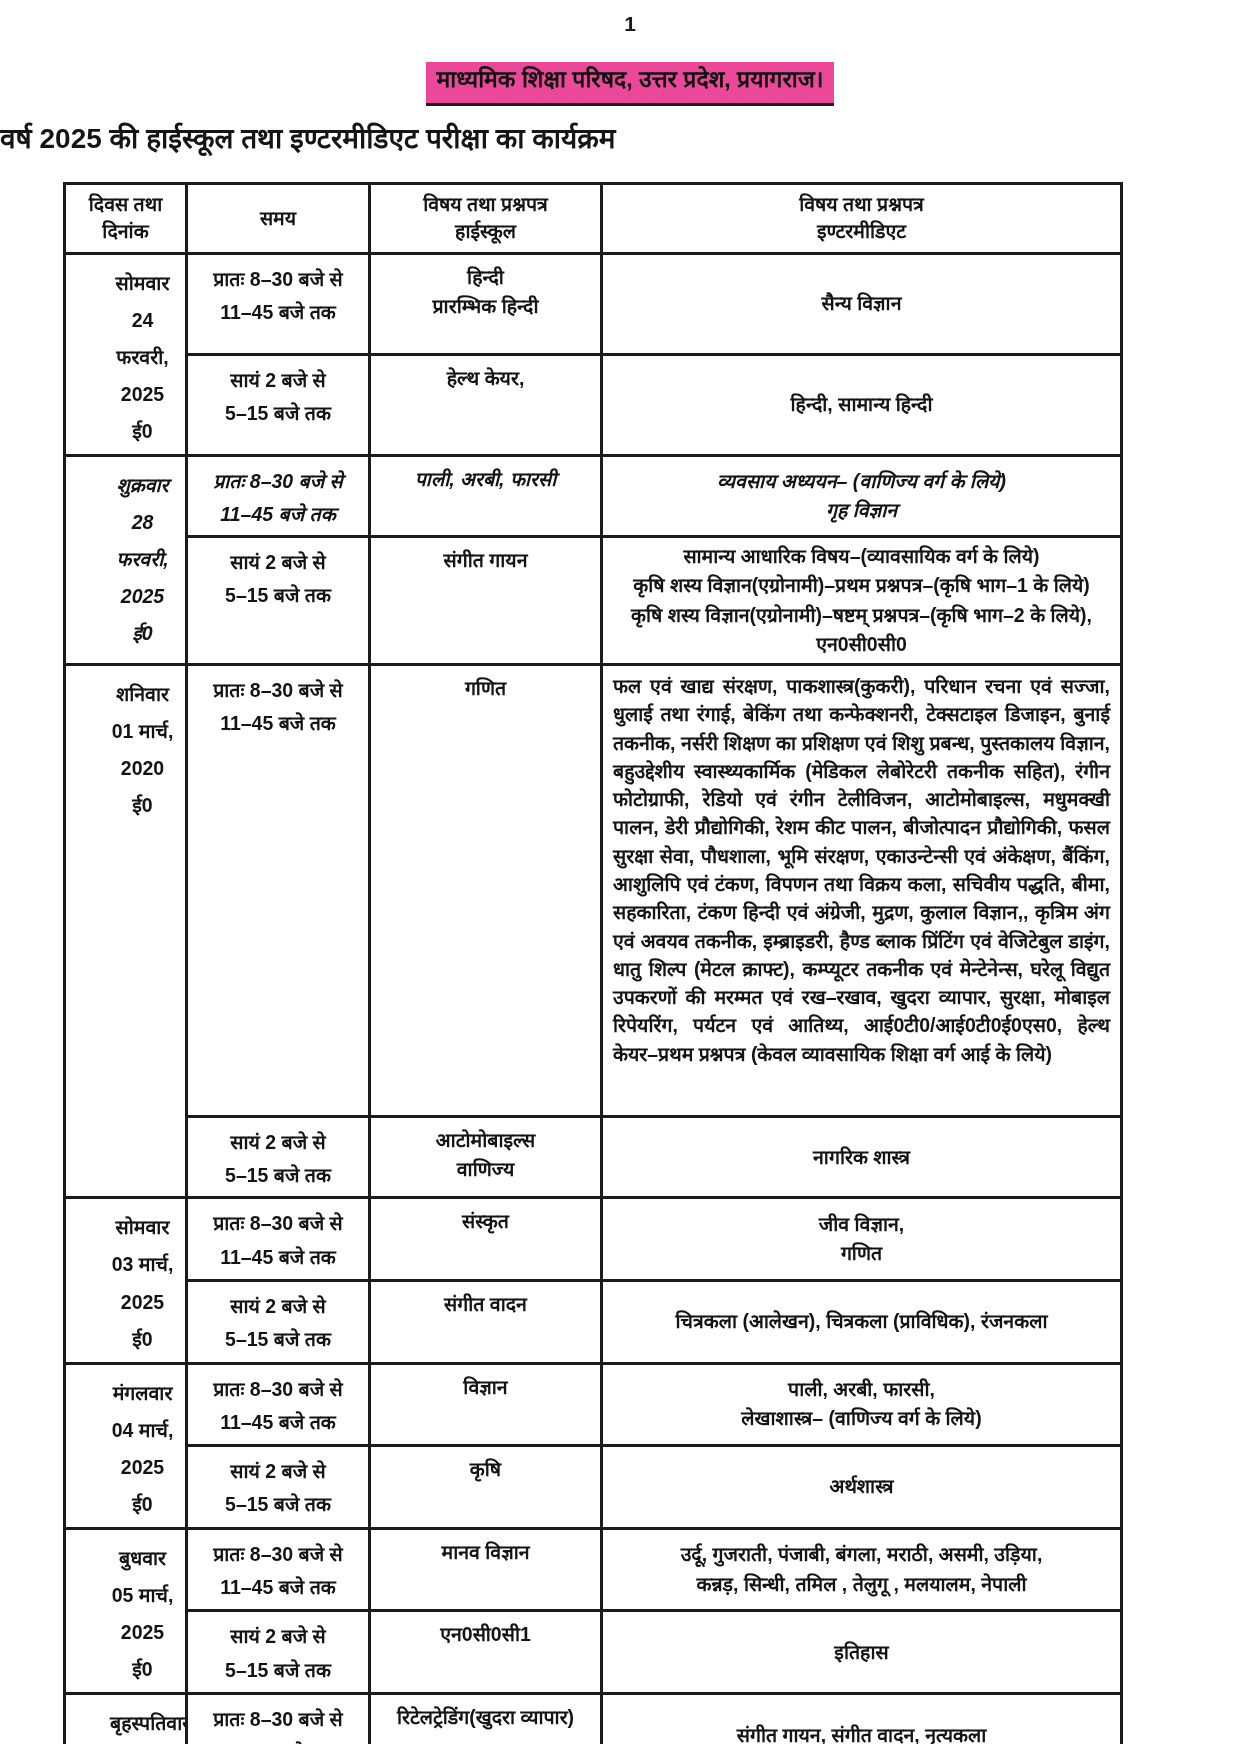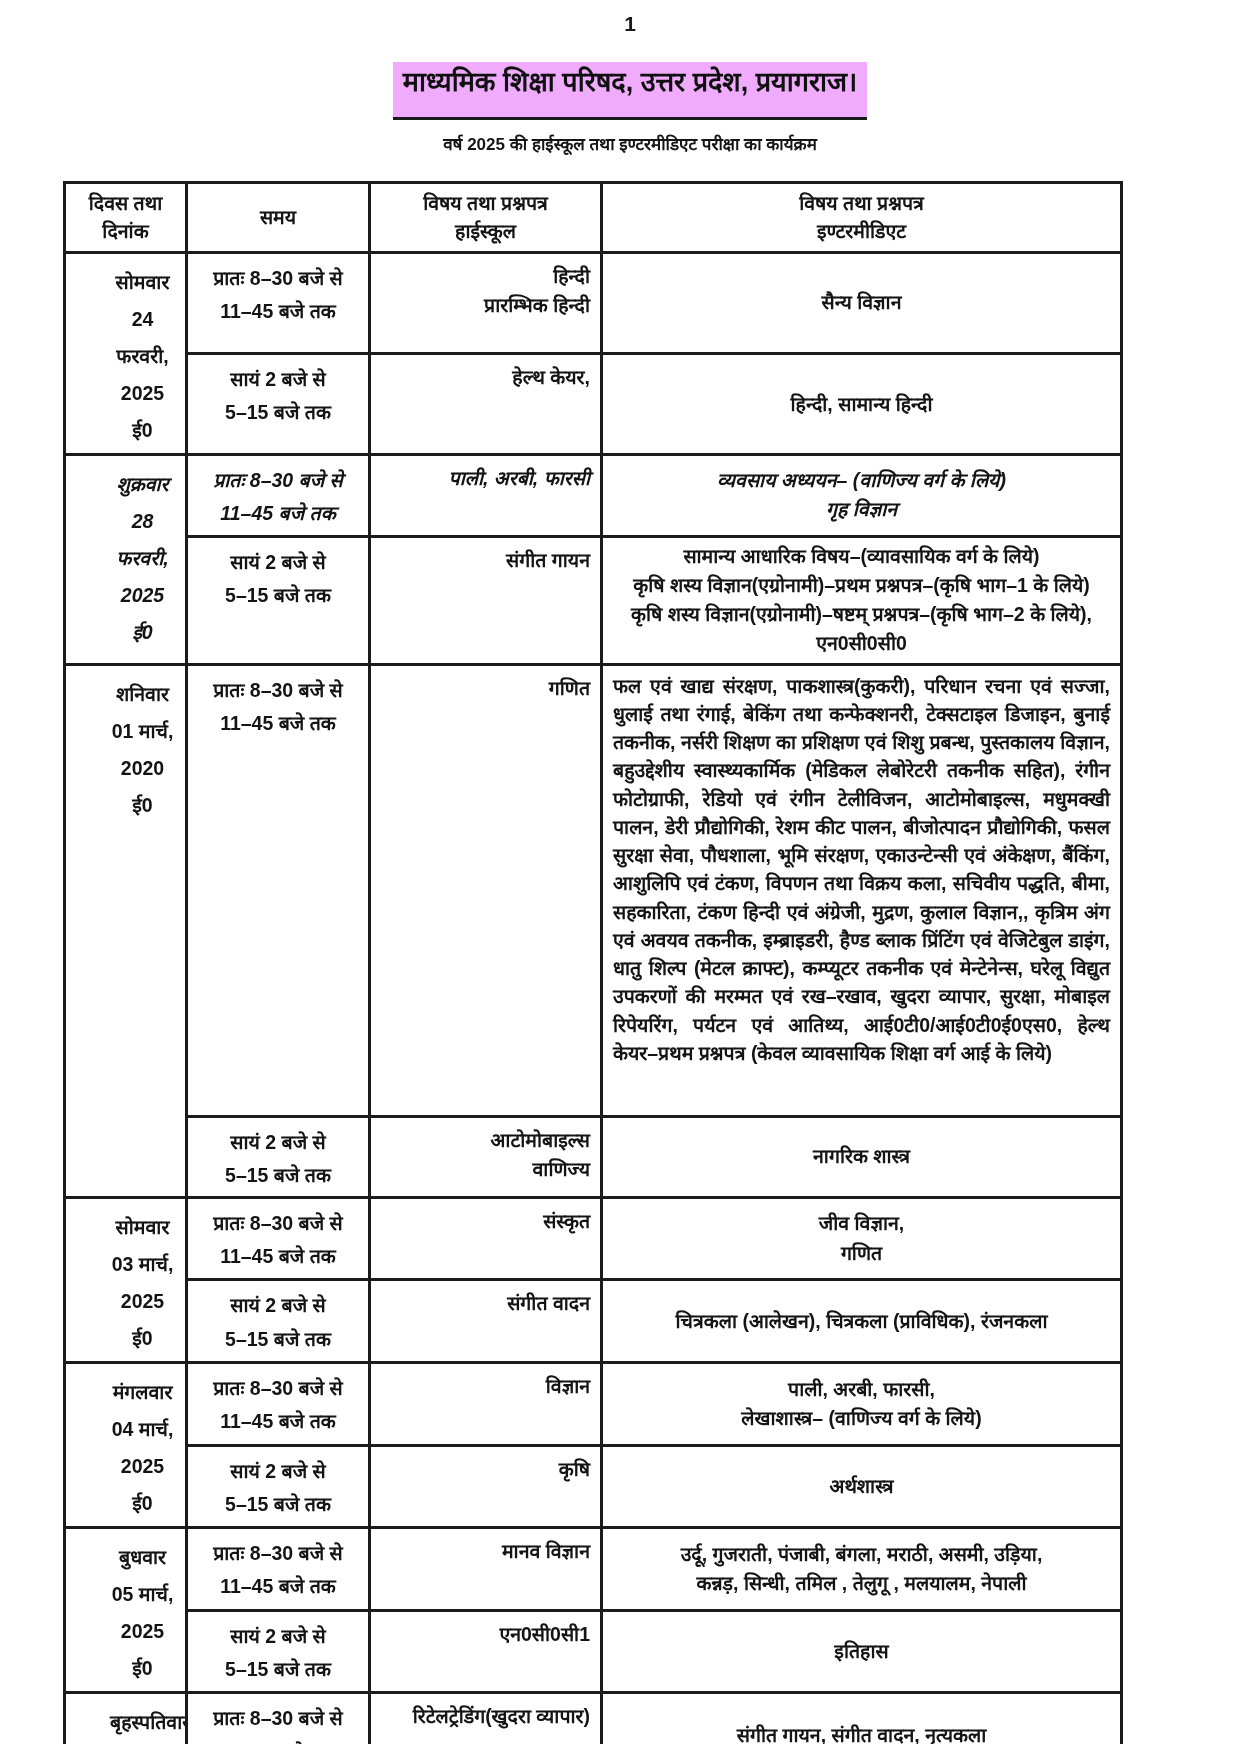--- a/index.html
+++ b/index.html
@@ -5,39 +5,39 @@
   html,body{margin:0;padding:0;}
   body{
     width:1260px;height:1744px;background:#ffffff;color:#141414;
     font-family:"Liberation Sans","DejaVu Sans",sans-serif;
     -webkit-font-smoothing:antialiased;
   }
   .page{position:relative;padding-top:12px;}
   .page-num{text-align:center;font-size:21px;font-weight:700;color:#1a1a1a;}
   .title-wrap{text-align:center;margin-top:26px;}
   .doc-title{
-    display:inline-block;background:#f0abfc;color:#101010;
-    font-size:27px;font-weight:700;line-height:1.35;
-    padding:2px 10px 17px 10px;border-bottom:3px solid #1b1b1b;
+    display:inline-block;background:#ec4899;color:#101010;
+    font-size:23px;font-weight:700;line-height:1.35;
+    padding:2px 10px 8px 10px;border-bottom:3px solid #1b1b1b;
   }
-  .subtitle{text-align:center;font-size:17px;font-weight:700;margin-top:12px;color:#151515;}
+  .subtitle{text-align:left;font-size:28px;font-weight:700;margin-top:12px;color:#151515;}
   table.schedule{
     border-collapse:collapse;table-layout:fixed;
     width:1057px;margin:26px 0 0 63px;
   }
   .schedule th,.schedule td{
     border:3px solid #1b1b1b;
     font-size:19.5px;font-weight:700;line-height:1.5;
     padding:4px 10px;white-space:pre-line;vertical-align:top;
     overflow:hidden;
   }
   .schedule th{text-align:center;vertical-align:middle;padding:6px 4px;line-height:1.4;}
   td.day{text-align:center;padding-top:10px;line-height:1.9;padding-left:44px;}
   td.time{text-align:center;padding-top:8px;line-height:1.7;margin-left:24px;}
-  td.hs{text-align:right;padding-top:8px;}
+  td.hs{text-align:center;padding-top:8px;}
   td.inter{text-align:center;vertical-align:middle;}
   td.inter.big{text-align:justify;vertical-align:top;line-height:1.45;padding-top:6px;}
 </style>
 </head>
 <body>
 
 <div class="page">
 
   <div class="page-num">1</div>
 

